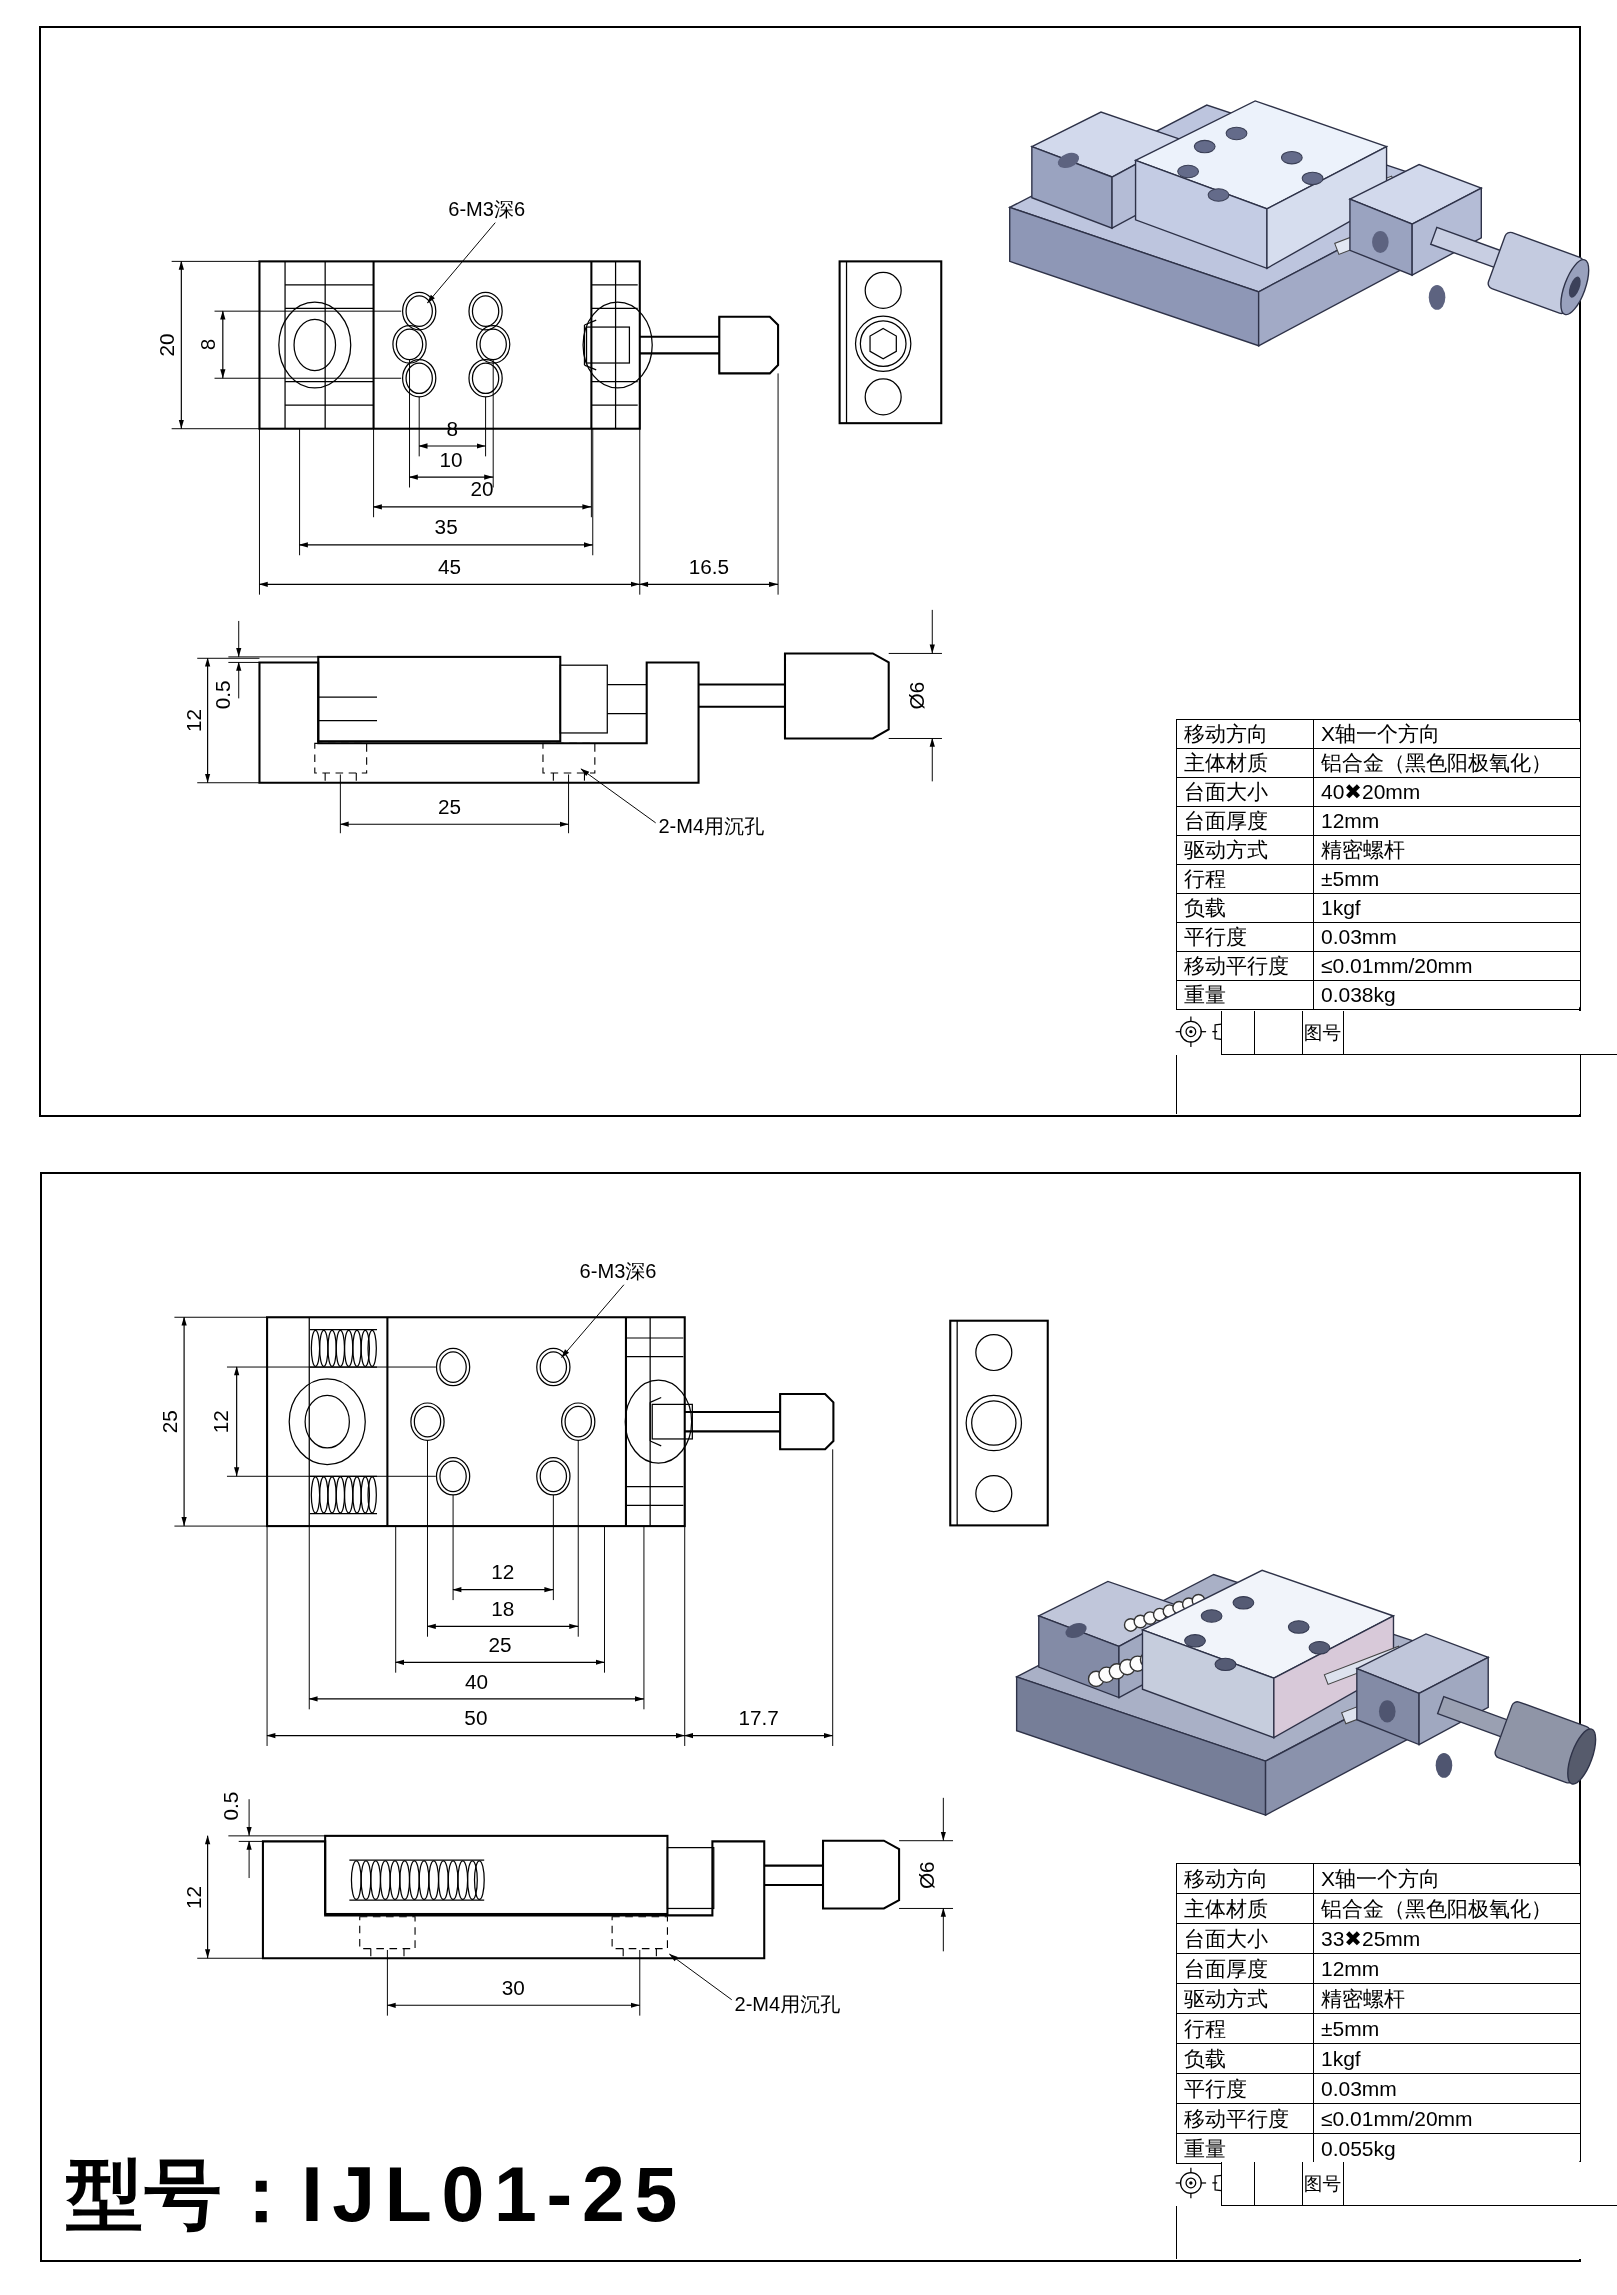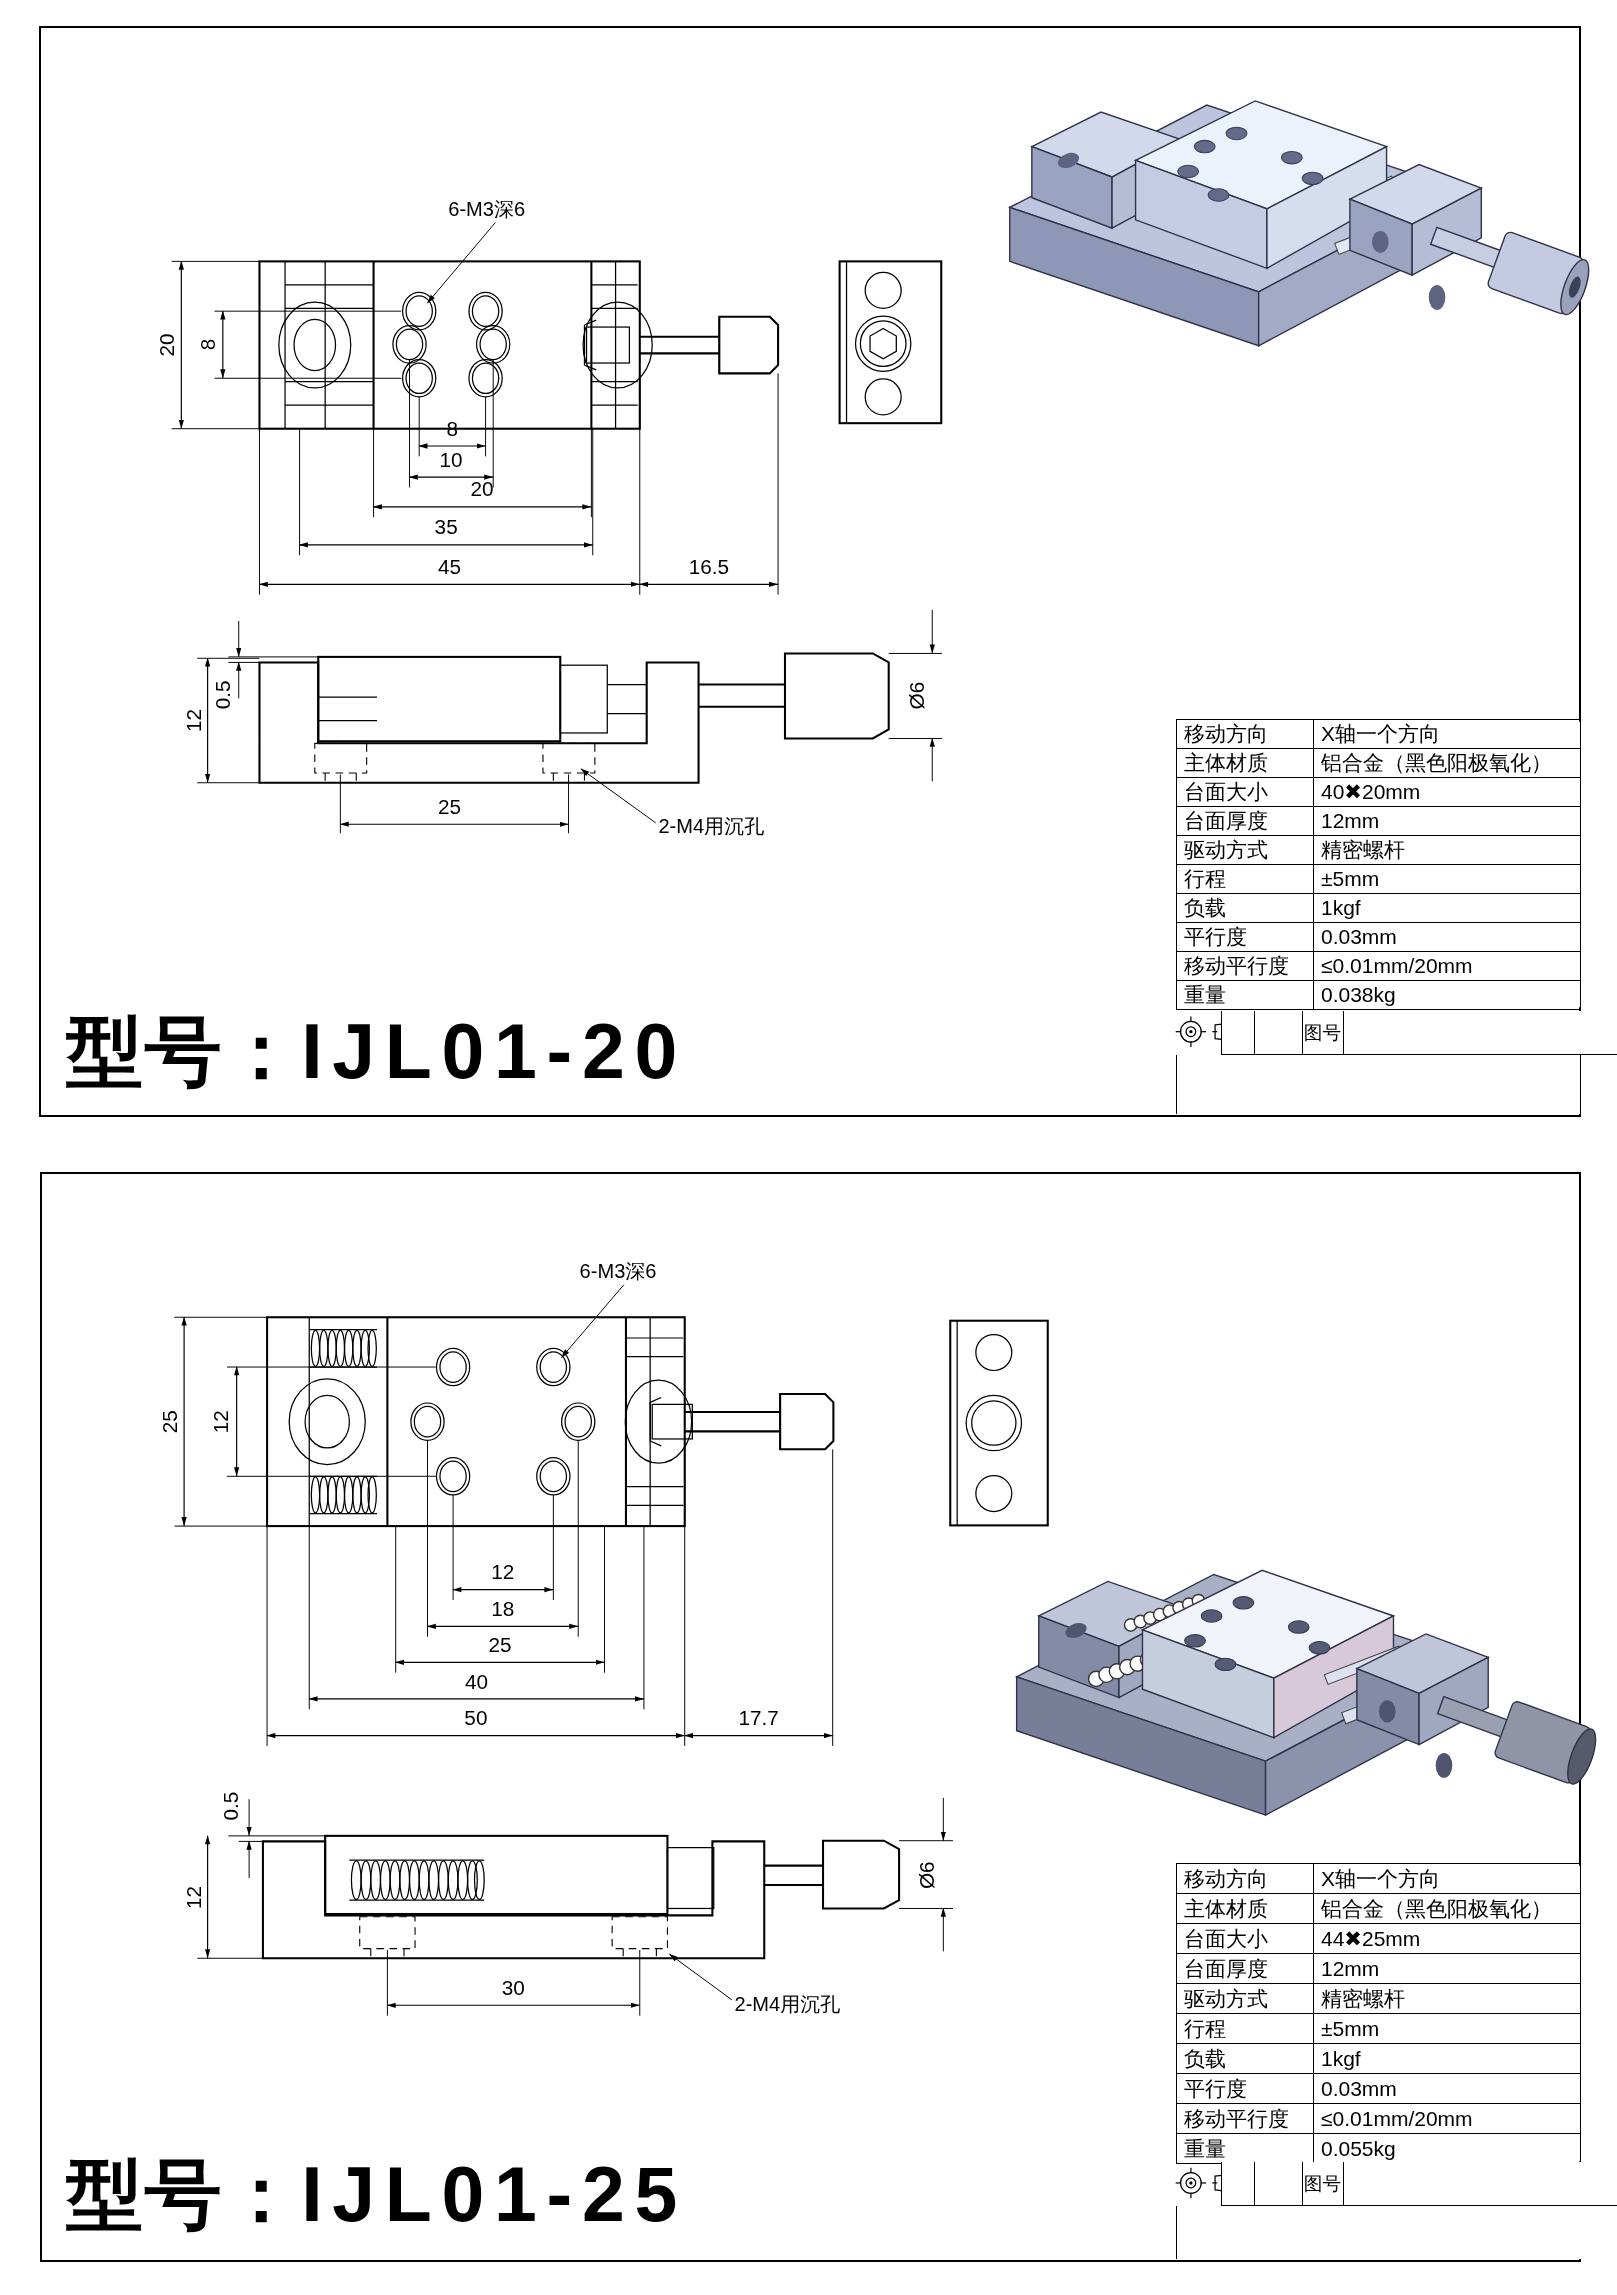--- a/index.html
+++ b/index.html
@@ -522,21 +522,21 @@
       <tr style="height:30px">
           <td>移动方向</td>
           <td>X轴一个方向</td>
         </tr>
       <tr style="height:30px">
           <td>主体材质</td>
           <td>铝合金（黑色阳极氧化）</td>
         </tr>
       <tr style="height:30px">
           <td>台面大小</td>
-          <td>44✖25mm</td>
+          <td>33✖25mm</td>
         </tr>
       <tr style="height:30px">
           <td>台面厚度</td>
           <td>12mm</td>
         </tr>
       <tr style="height:30px">
           <td>驱动方式</td>
           <td>精密螺杆</td>
         </tr>
       <tr style="height:30px">
@@ -562,21 +562,18 @@
     </tbody>
   </table>
   <div class="symrow" style="left:1176px;top:2162px;width:405px;height:44px;">
     <div class="symcell" style="width:32.5px"></div>
     <div class="symcell" style="width:48px"></div>
     <div class="symcell fig-label" style="width:41px">图号</div>
     <div class="symcell" style="flex:1"></div>
   </div>
   <div class="emptyrow" style="left:1176px;top:2206px;width:405px;height:53px;"></div>
 
-  <div class="title" style="left:66px;top:1001px;">
-    <span>型号：</span><span class="num">IJL01-20</span>
-  </div>
   <div class="title" style="left:66px;top:2144px;">
     <span>型号：</span><span class="num">IJL01-25</span>
   </div>
 
 </div>
 
 
 </body></html>

